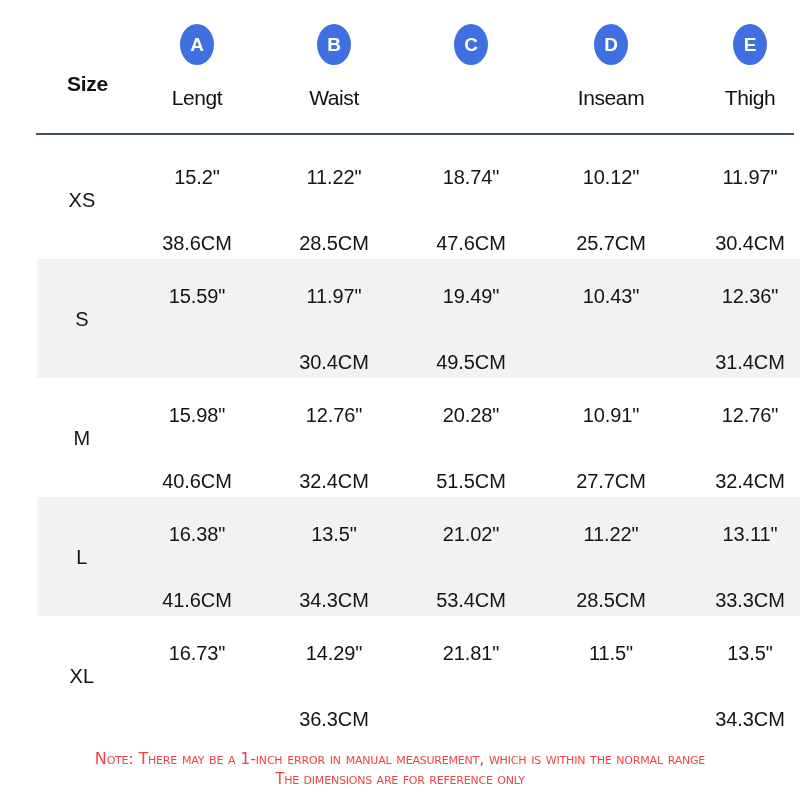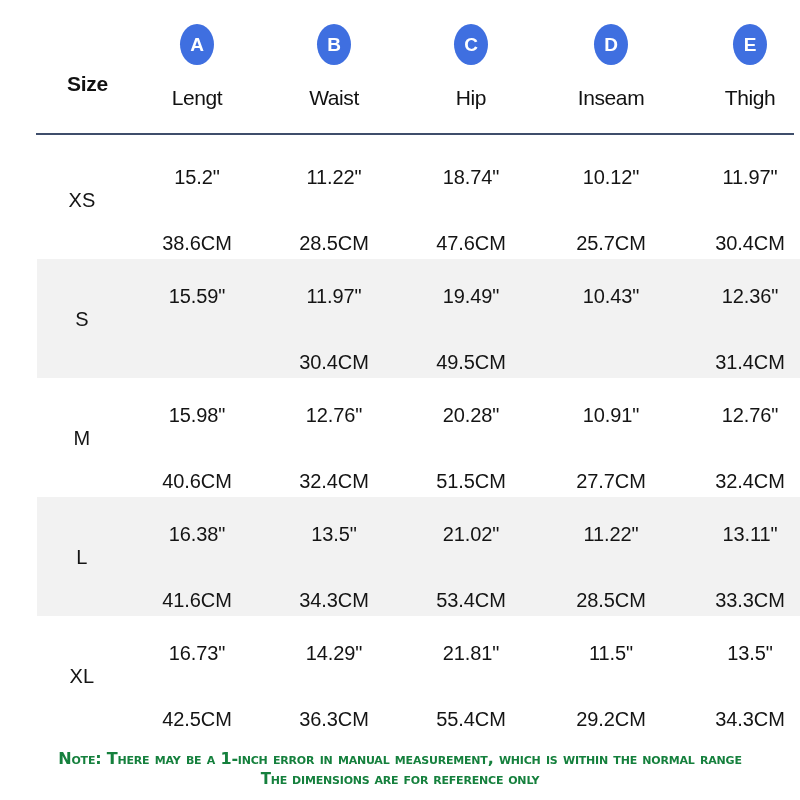--- a/index.html
+++ b/index.html
@@ -153,25 +153,25 @@
   .note {
     position: absolute;
     left: 0;
     top: 748px;
     width: 800px;
     text-align: center;
   }
   .note-line {
     font-family: "DejaVu Sans", "Liberation Sans", sans-serif;
     font-variant: small-caps;
-    font-weight: 700;
+    font-weight: 400;
     font-size: 16px;
     line-height: 21px;
     letter-spacing: -0.2px;
-    color: #15803d;
+    color: #ef4444;
     white-space: nowrap;
   }
   .note-line.line2 {
     font-size: 15px;
   }
 </style>
 </head>
 <body>
 
 <div id="chart-root">
@@ -186,21 +186,20 @@
       <div class="head-label">Lengt</div>
     </div>
 
     <div class="head-cell" style="left:259px;">
       <div class="badge">B</div>
       <div class="head-label">Waist</div>
     </div>
 
     <div class="head-cell" style="left:396px;">
       <div class="badge">C</div>
-      <div class="head-label">Hip</div>
     </div>
 
     <div class="head-cell" style="left:536px;">
       <div class="badge">D</div>
       <div class="head-label">Inseam</div>
     </div>
 
     <div class="head-cell" style="left:675px;">
       <div class="badge">E</div>
       <div class="head-label">Thigh</div>
@@ -317,33 +316,30 @@
       </div>
     </div>
 
     <div class="row">
       <div class="shade"></div>
       <div class="cell" style="left:2px;">
         <div class="size-name">XL</div>
       </div>
       <div class="cell" style="left:117px;">
         <div class="v-in">16.73"</div>
-        <div class="v-cm">42.5CM</div>
       </div>
       <div class="cell" style="left:254px;">
         <div class="v-in">14.29"</div>
         <div class="v-cm">36.3CM</div>
       </div>
       <div class="cell" style="left:391px;">
         <div class="v-in">21.81"</div>
-        <div class="v-cm">55.4CM</div>
       </div>
       <div class="cell" style="left:531px;">
         <div class="v-in">11.5"</div>
-        <div class="v-cm">29.2CM</div>
       </div>
       <div class="cell" style="left:670px;">
         <div class="v-in">13.5"</div>
         <div class="v-cm">34.3CM</div>
       </div>
     </div>
 
   </div>
 
   <div class="note">

